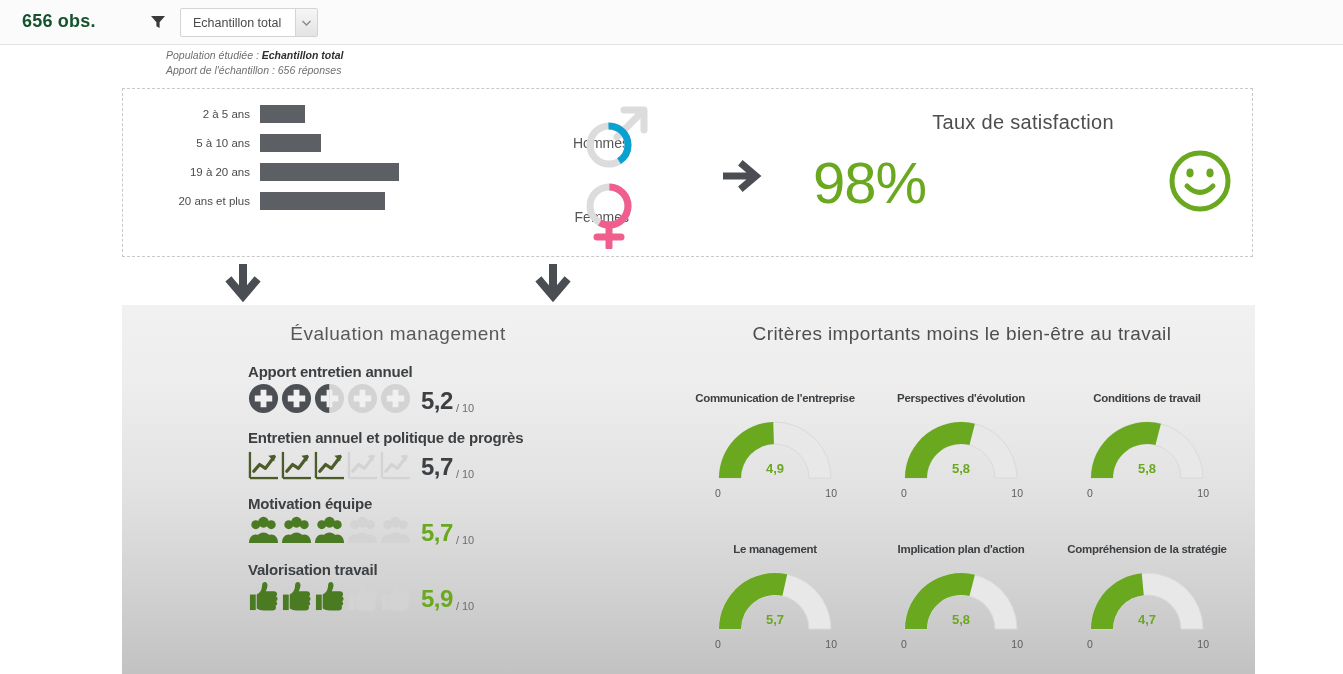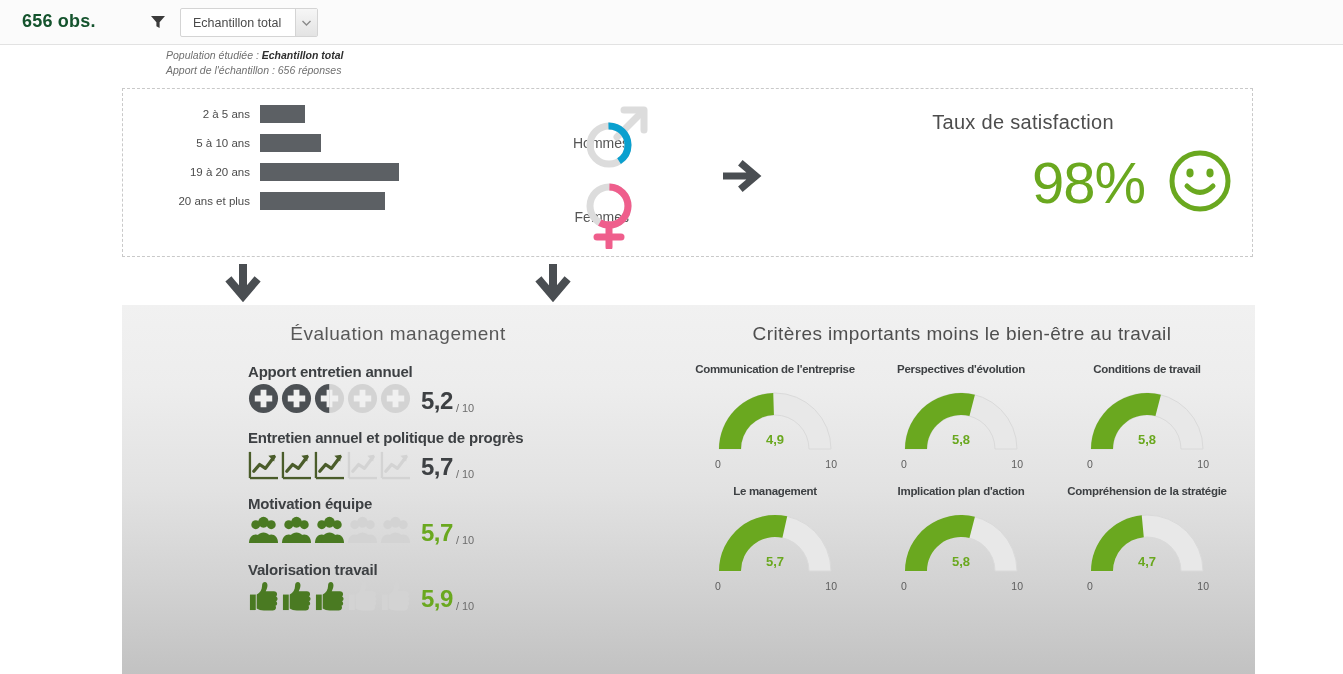--- a/index.html
+++ b/index.html
@@ -64,21 +64,21 @@
   }
   .g-hommes{left:-12px;top:36px;width:130px;}
   .g-femmes{left:-12px;top:110px;width:130px;}
 
   
   .arrow-right{position:absolute;left:600px;top:70px;}
 
   
   .satis{position:absolute;left:690px;top:22px;width:420px;text-align:center;}
   .satis-title{font-size:20px;color:#4d4d4d;letter-spacing:.3px;text-align:center;}
-  .satis-row{display:flex;align-items:center;justify-content:flex-end;margin-top:14px;}
+  .satis-row{display:flex;align-items:center;justify-content:space-between;margin-top:14px;}
   .satis-pct{
     font-size:58px;line-height:58px;color:#6aa81f;font-weight:500;
     letter-spacing:-1px;
   }
   .satis-face{margin-left:22px;}
 
   
   .arrow-down{position:absolute;}
   .ad1{left:224px;top:264px;}
   .ad2{left:534px;top:264px;}
@@ -111,21 +111,21 @@
   .crit-denom{font-size:11px;color:#6d6d6d;margin-left:3px;align-self:flex-end;
     padding-bottom:4px;}
 
   
   .crit-panel{position:absolute;left:560px;top:18px;width:560px;}
   .crit-panel-title{
     font-size:19px;color:#4e4e4e;text-align:center;letter-spacing:.4px;
     margin-bottom:18px;white-space:nowrap;
   }
   .gauge-grid{display:flex;flex-wrap:wrap;}
-  .gauge-cell{width:186px;margin-bottom:14px;text-align:center;}
+  .gauge-cell{width:186px;margin-bottom:14px;text-align:center;margin-top:29px;}
   .gauge-title{
     font-size:11.5px;font-weight:bold;color:#3d4043;margin-bottom:4px;
     letter-spacing:-.3px;white-space:nowrap;
   }
   .gauge-wrap{position:relative;width:124px;height:78px;margin:0 auto;}
   .gauge-val{
     position:absolute;left:0;right:0;bottom:10px;text-align:center;
     font-size:13px;color:#6aa81f;font-weight:bold;
   }
   .gauge-scale{

